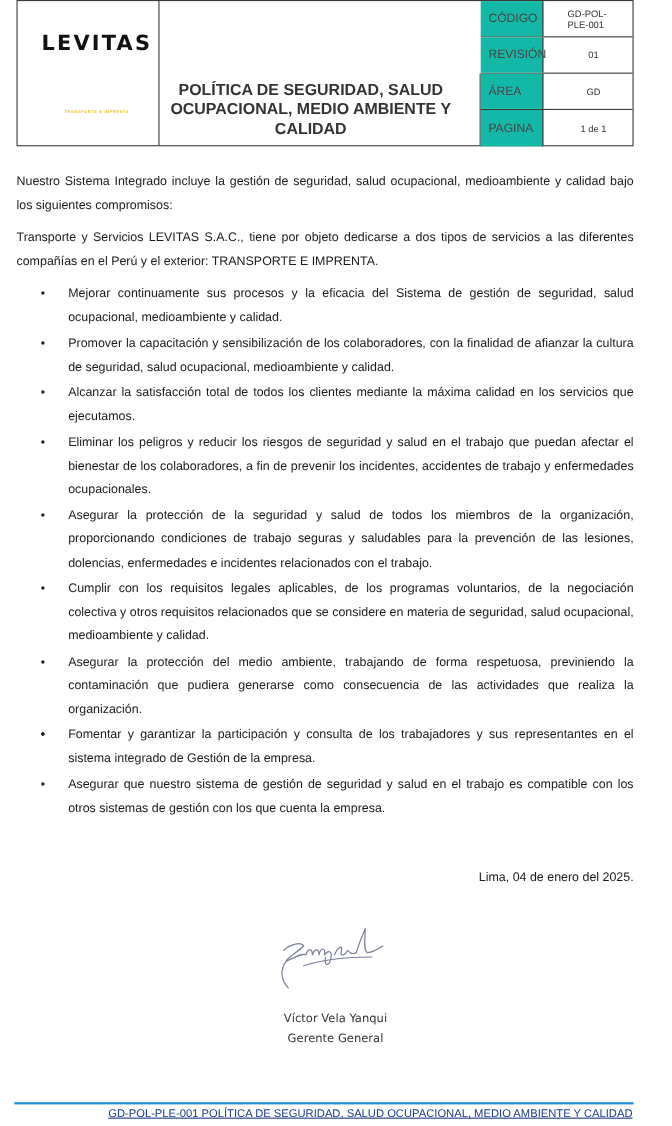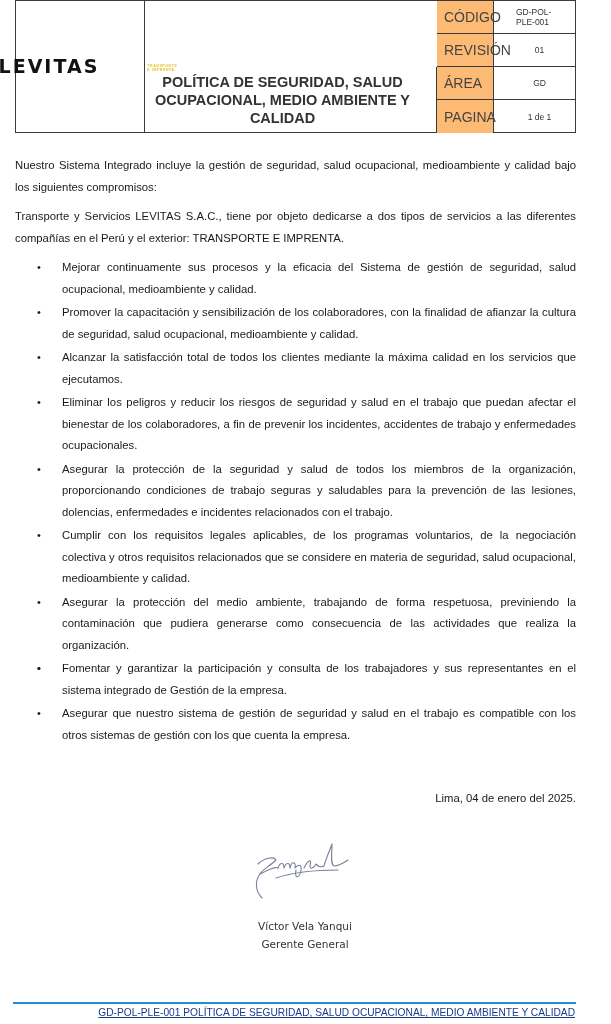--- a/index.html
+++ b/index.html
@@ -4,40 +4,40 @@
 <style>
   html, body { margin: 0; padding: 0; background: #ffffff; }
   body { width: 611px; height: 1024px; position: relative; overflow: hidden;
          font-family: "Liberation Sans", sans-serif; color: #111; }
 
   
   .hdr { position: absolute; left: 15px; top: 0; width: 561px; height: 133px;
          border: 1.5px solid #3a3a3a; box-sizing: border-box; }
   .hdr .logo-cell { position: absolute; left: 16px; top: 0; width: 113px; height: 100%;
          border-right: 1.5px solid #3a3a3a; box-sizing: border-box;
-         display: flex; flex-direction: row; align-items: center; justify-content: center; gap: 48px; }
+         display: flex; flex-direction: column; align-items: center; justify-content: center; gap: 48px; }
   .logo-word { font-family: "DejaVu Sans", sans-serif; font-weight: bold; font-size: 19px;
          letter-spacing: 2px; color: #111; line-height: 1; }
   .logo-sub { font-size: 3.5px; color: #e5c21f; letter-spacing: 0.6px; margin-top: 3px; font-weight: bold; }
 
   .hdr .sys-cell { position: absolute; left: 113px; top: 0; width: 308px; height: 66px;
          background: #e6e6e6; border-bottom: 1.5px solid #3a3a3a; border-right: 1.5px solid #3a3a3a;
          box-sizing: border-box; display: flex; align-items: center; justify-content: center;
          font-size: 12.5px; color: #444; }
   .hdr .title-cell { position: absolute; left: 113px; top: 66px; width: 308px; height: 65px;
          border-right: 1.5px solid #3a3a3a; box-sizing: border-box;
          display: flex; align-items: center; justify-content: center; text-align: center;
          font-size: 14.5px; font-weight: bold; color: #333; line-height: 18px; padding: 15px 6px; }
 
   .meta-row { position: absolute; left: 421px; width: 138px; height: 33px;
          border-bottom: 1.5px solid #3a3a3a; box-sizing: border-box; }
   .meta-row:last-child { border-bottom: none; }
   .meta-label { position: absolute; left: 0; top: 0; width: 57px; height: 100%;
-         background: #fdba74; border-right: 1.5px solid #3a3a3a; box-sizing: border-box;
-         display: flex; align-items: center; padding-left: 7px; font-size: 14px; color: #444; }
+         background: #14b8a6; border-right: 1.5px solid #3a3a3a; box-sizing: border-box;
+         display: flex; align-items: center; padding-left: 7px; font-size: 11px; color: #444; }
   .meta-value { position: absolute; left: 57px; top: 0; right: 12px; height: 100%;
          display: flex; align-items: center; justify-content: center; font-size: 8.5px; color: #333; margin-left: 22px; }
 
   
   .content { position: absolute; left: 15px; top: 155px; width: 561px; font-size: 11.3px;
          line-height: 21.5px; color: #1a1a1a; }
   .content p { margin: 0 0 8px 0; text-align: justify; }
   .content ul { list-style: none; margin: 0; padding: 0; }
   .content li { position: relative; padding-left: 47px; text-align: justify; margin-bottom: 2px; }
   .content li .bullet { position: absolute; left: 22px; top: 0; font-size: 11px; }

